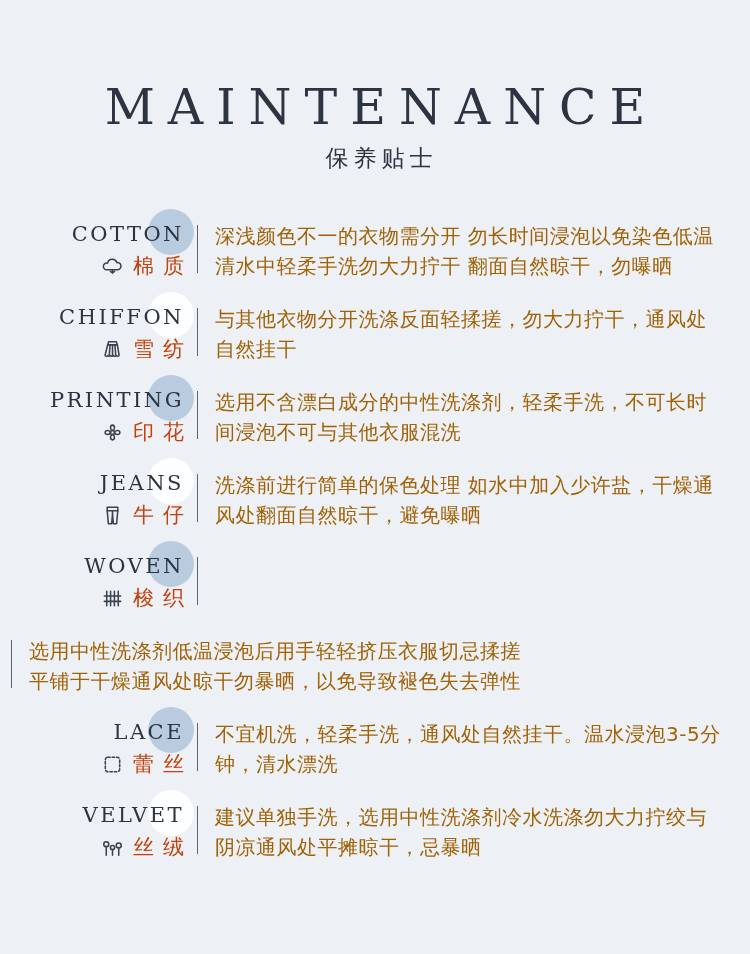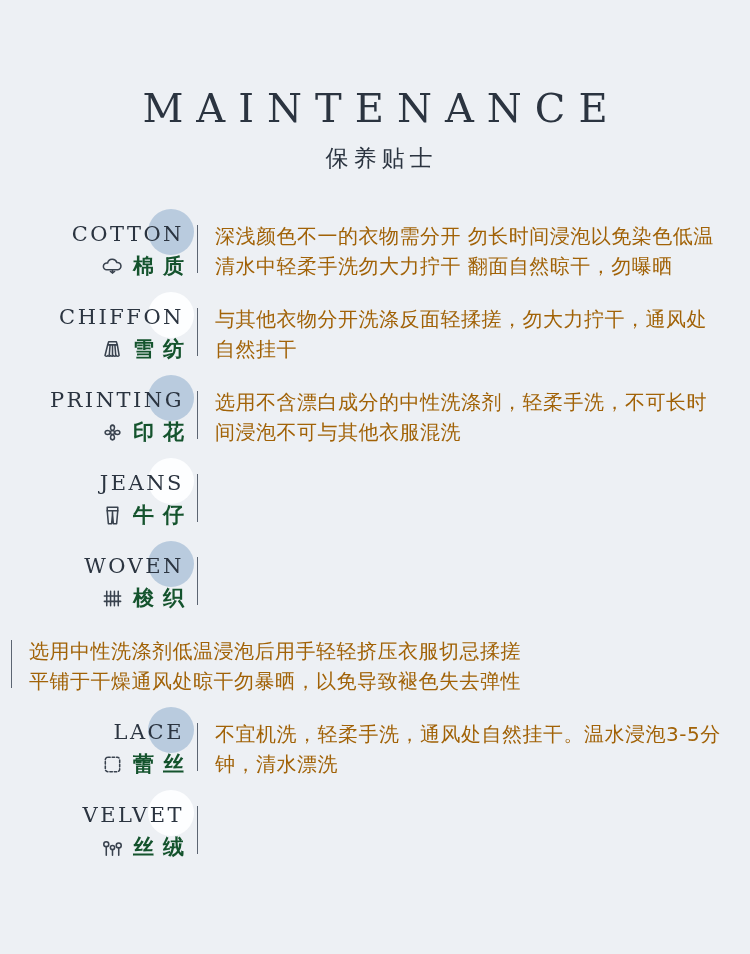--- a/index.html
+++ b/index.html
@@ -9,21 +9,21 @@
     background:#edf0f4;
     font-family:"DejaVu Sans","Liberation Sans",sans-serif;
     overflow:hidden;
   }
   .page { width:750px; height:954px; position:relative; }
 
   .header { padding-top:86px; text-align:center; }
   .title {
     font-family:"DejaVu Serif","Liberation Serif",serif;
     font-weight:400;
-    font-size:40px;
+    font-size:49px;
     line-height:44px;
     letter-spacing:13px;
     padding-left:13px; 
     color:#2b3440;
   }
   .subtitle {
     margin-top:13px;
     font-size:23px;
     line-height:30px;
     letter-spacing:5px;
@@ -69,22 +69,22 @@
     gap:9px;
     margin-top:5px;
   }
   .fabric-icon { display:inline-flex; }
   .fabric-icon svg { width:23px; height:23px; display:block; }
   .zh {
     font-size:21px;
     line-height:28px;
     letter-spacing:9px;
     margin-right:-9px;
-    color:#14532d;
-    font-weight:700;
+    color:#c2410c;
+    font-weight:400;
     white-space:nowrap;
   }
 
   .divider {
     flex:none;
     width:1px; height:48px;
     background:#5c6572;
     margin-top:4px;
   }
 
@@ -183,20 +183,21 @@
               <svg viewBox="0 0 24 24" fill="none" stroke="#39424e" stroke-width="1.6" stroke-linecap="round" stroke-linejoin="round">
                 <path d="M6.5 3.5h11V7l-1.2 13.5h-3.4L12 10.5l-.9 10H7.7L6.5 7Z"></path>
                 <path d="M6.5 7h11"></path>
                 <path d="M12 7v3.5"></path>
               </svg>
             </span>
         <span class="zh">牛仔</span>
       </div>
     </div>
     <div class="divider"></div>
+    <div class="desc">洗涤前进行简单的保色处理 如水中加入少许盐，干燥通风处翻面自然晾干，避免曝晒</div>
   </div>
 
   <div class="row">
     <div class="label-col">
       <div class="en-wrap">
         <span class="accent-circle blue" style="background: rgb(185, 203, 222);"></span>
         <span class="en">WOVEN</span>
       </div>
       <div class="zh-wrap">
         <span class="fabric-icon">
@@ -249,15 +250,16 @@
                 <path d="M12 20v-5.5"></path>
                 <circle cx="12" cy="12" r="2.2"></circle>
                 <path d="M18.5 20v-7"></path>
                 <circle cx="18.5" cy="9.8" r="2.6"></circle>
               </svg>
             </span>
         <span class="zh">丝绒</span>
       </div>
     </div>
     <div class="divider"></div>
+    <div class="desc">建议单独手洗，选用中性洗涤剂冷水洗涤勿大力拧绞与阴凉通风处平摊晾干，忌暴晒</div>
   </div>
 </div>
 </div>
 
 </body></html>

